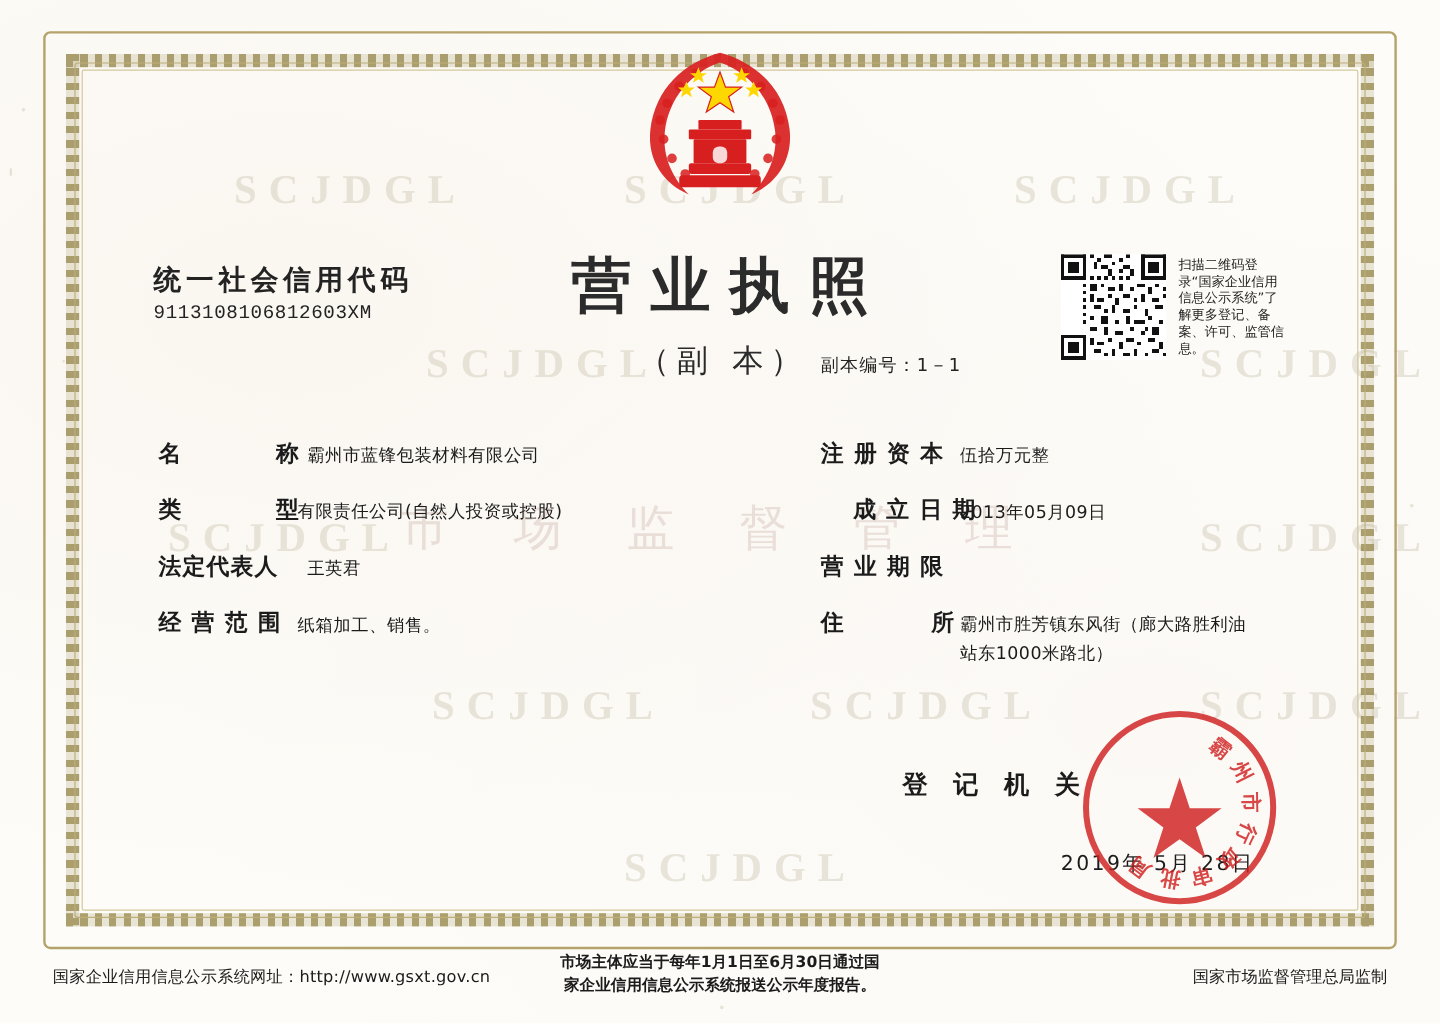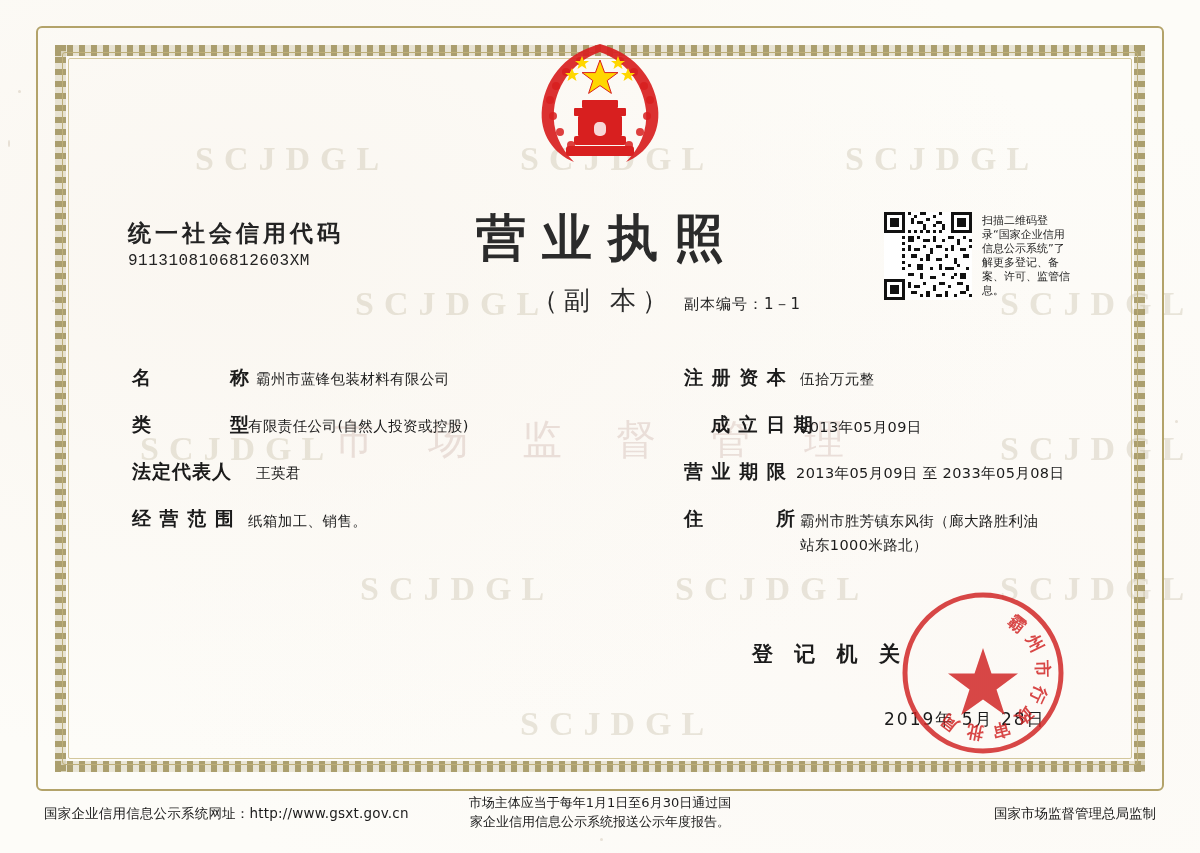--- a/index.html
+++ b/index.html
@@ -278,20 +278,21 @@
     position: absolute;
     left: 50%;
     top: 793px;
     transform: translateX(-50%);
     text-align: center;
     font-size: 13px;
     line-height: 19px;
     color: #1b1b1b;
     font-family: "DejaVu Sans", sans-serif;
     width: 420px;
+    font-weight: bold;
   }
   .footer-right {
     position: absolute;
     right: 44px;
     top: 805px;
     font-size: 13.5px;
     color: #1b1b1b;
     font-family: "DejaVu Sans", sans-serif;
   }
 
@@ -509,21 +510,20 @@
   <div class="field f-label lbl-scope">经 营 范 围</div>
   <div class="field f-value val-scope">纸箱加工、销售。</div>
 
   <div class="field f-label lbl-cap">注 册 资 本</div>
   <div class="field f-value val-cap">伍拾万元整</div>
 
   <div class="field f-label lbl-est">成 立 日 期</div>
   <div class="field f-value val-est">2013年05月09日</div>
 
   <div class="field f-label lbl-term">营 业 期 限</div>
-  <div class="field f-value val-term">2013年05月09日 至 2033年05月08日</div>
 
   <div class="field f-label lbl-addr">
     <span>住</span>
       <span>所</span>
   </div>
   <div class="field f-value wrap val-addr">霸州市胜芳镇东风街（廊大路胜利油站东1000米路北）</div>
 
   <div class="registrar">登 记 机 关</div>
   <div class="issue-date">2019年  5月  28日</div>
 

